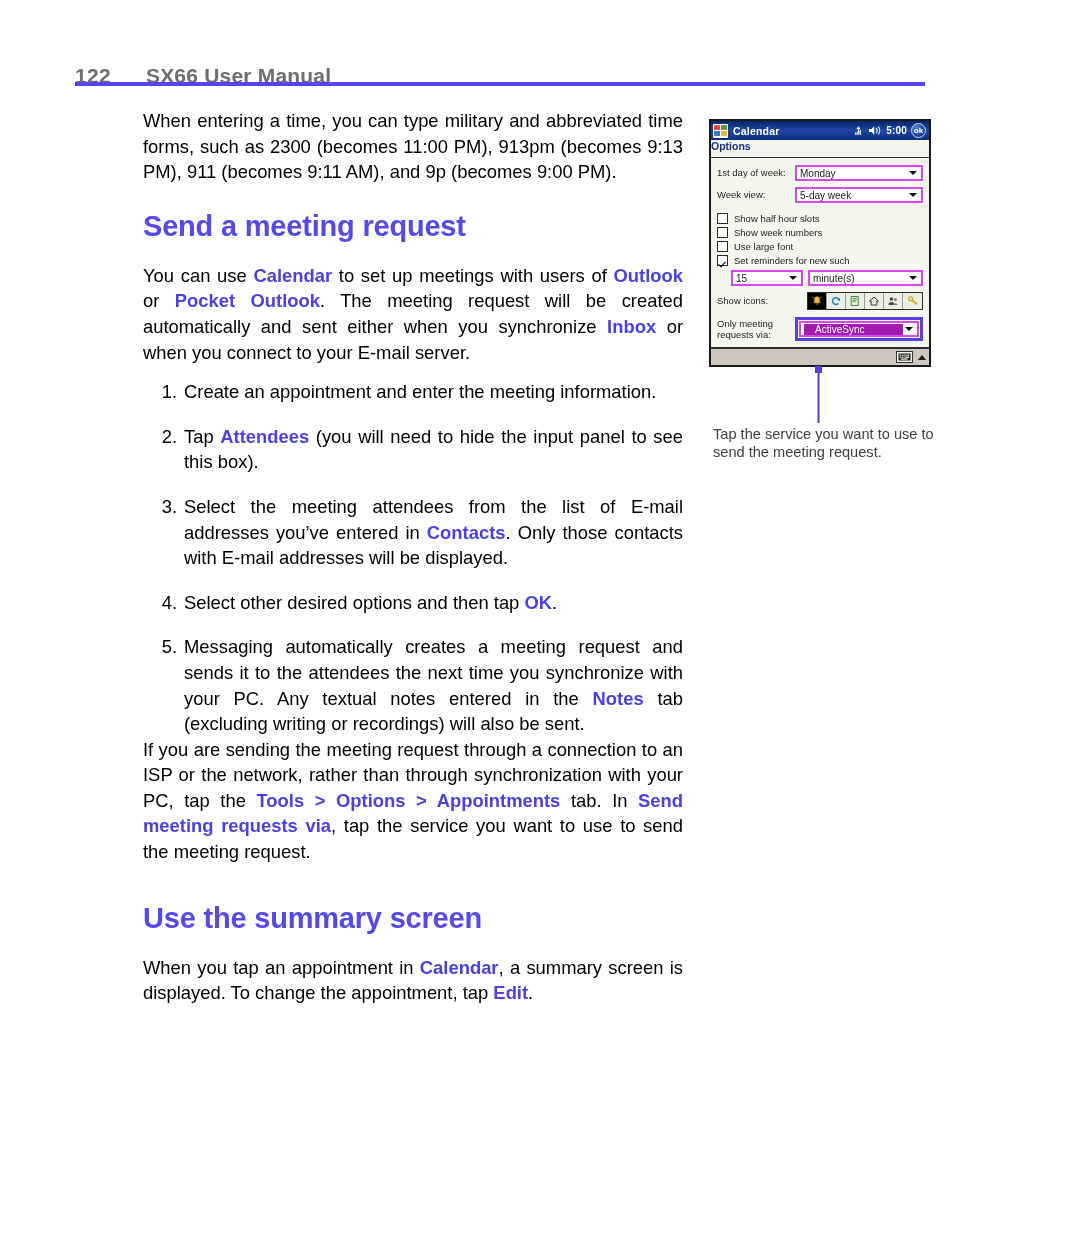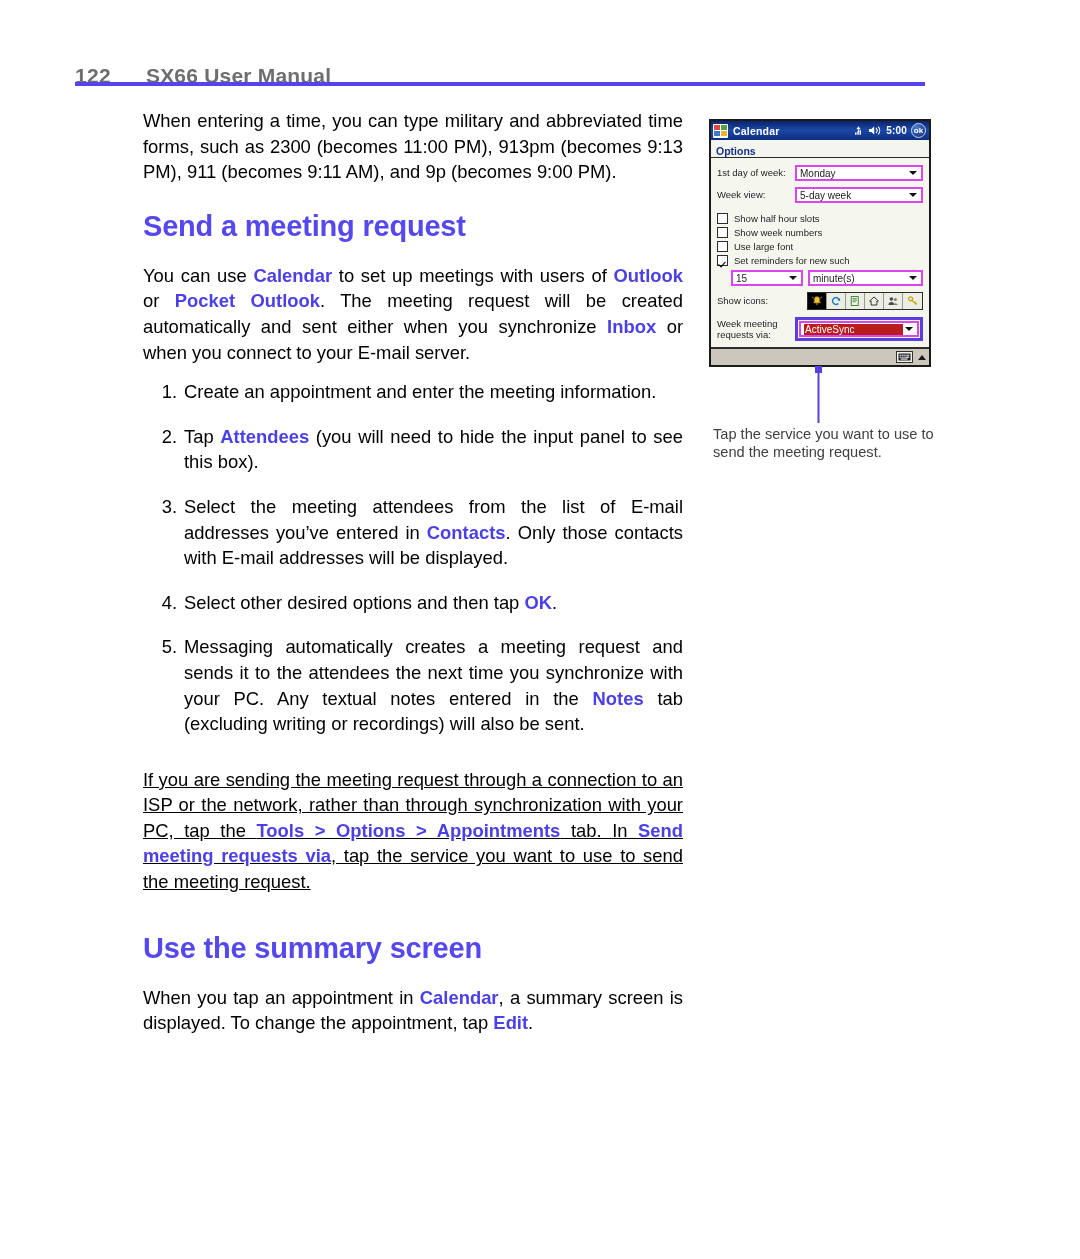--- a/index.html
+++ b/index.html
@@ -163,22 +163,21 @@
     font-size: 8px; font-weight: bold;
     display: flex; align-items: center; justify-content: center;
     flex: 0 0 auto;
     line-height: 1;
   }
   
   .pda-subbar {
     height: 18px;
     background: #f4f5ee;
     border-bottom: 1px solid #2c2c2c;
-    display: flex; align-items: flex-end;
-    padding-left: 5px;
+    display: flex; align-items: flex-start;
     font-size: 10.5px; font-weight: bold;
     color: #13318a;
   }
   
   .pda-body {
     background: #f5f7ef;
     padding: 7px 6px 6px 6px;
   }
   .frow {
     display: flex; align-items: center;
@@ -207,25 +206,25 @@
     width: 0; height: 0;
     border-left: 4px solid transparent;
     border-right: 4px solid transparent;
     border-top: 4px solid #111;
   }
   .combo.small { width: 72px; flex: 0 0 72px; }
   .combo.sel-blue {
     background: #ffffff;
   }
   .combo.sel-blue .selval {
-    background: #b91c1c;
+    background: #a21caf;
     color: #ffffff;
     display: block;
     width: calc(100% - 14px);
-    padding-left: 1px;
+    padding-left: 11px;
   }
   .checkrow {
     display: flex; align-items: center;
     margin: 0 0 3px 0;
   }
   .cb {
     width: 11px; height: 11px;
     border: 1px solid #2b2b2b;
     background: #ffffff;
     margin-right: 6px;
@@ -338,21 +337,21 @@
         <span class="num">3.</span><span>Select the meeting attendees from the list of E-mail addresses you’ve entered in </span><span class="hl">Contacts</span><span>. Only those contacts with E-mail addresses will be displayed.</span>
       </li>
       <li>
         <span class="num">4.</span><span>Select other desired options and then tap </span><span class="hl">OK</span><span>.</span>
       </li>
       <li>
         <span class="num">5.</span><span>Messaging automatically creates a meeting request and sends it to the attendees the next time you synchronize with your PC. Any textual notes entered in the </span><span class="hl">Notes</span><span> tab (excluding writing or recordings) will also be sent.</span>
       </li>
     </ol>
 
-    <p class="para" style="margin-top:30px;text-decoration:underline;">
+    <p class="para" style="">
       <span>If you are sending the meeting request through a connection to an ISP or the network, rather than through synchronization with your PC, tap the </span><span class="hl">Tools &gt; Options &gt; Appointments</span><span> tab. In </span><span class="hl">Send meeting requests via</span><span>, tap the service you want to use to send the meeting request.</span>
     </p>
 
     <h2 class="sec second">Use the summary screen</h2>
 
     <p class="para">
       <span>When you tap an appointment in </span><span class="hl">Calendar</span><span>, a summary screen is displayed. To change the appointment, tap </span><span class="hl">Edit</span><span>.</span>
     </p>
   </div>
 
@@ -480,21 +479,21 @@
                 <circle cx="3.6" cy="3.8" r="2" fill="none" stroke="#caa71a" stroke-width="1.3"></circle>
                 <path d="M4.9 5.2 L9.6 9.6" stroke="#caa71a" stroke-width="1.4"></path>
                 <path d="M7.6 7.6 L8.6 6.6 M8.9 8.9 L9.9 7.9" stroke="#caa71a" stroke-width="1.2"></path>
               </svg>
             </span>
           </span>
         </div>
 
         <div class="send-row">
           <span class="flabel two">
-            <span>Week meeting</span><br>
+            <span>Only meeting</span><br>
             <span>requests via:</span>
           </span>
           <span class="callout-box">
             <span class="combo sel-blue">
               <span class="selval">ActiveSync</span>
               <span class="caret"></span>
             </span>
           </span>
         </div>
 

